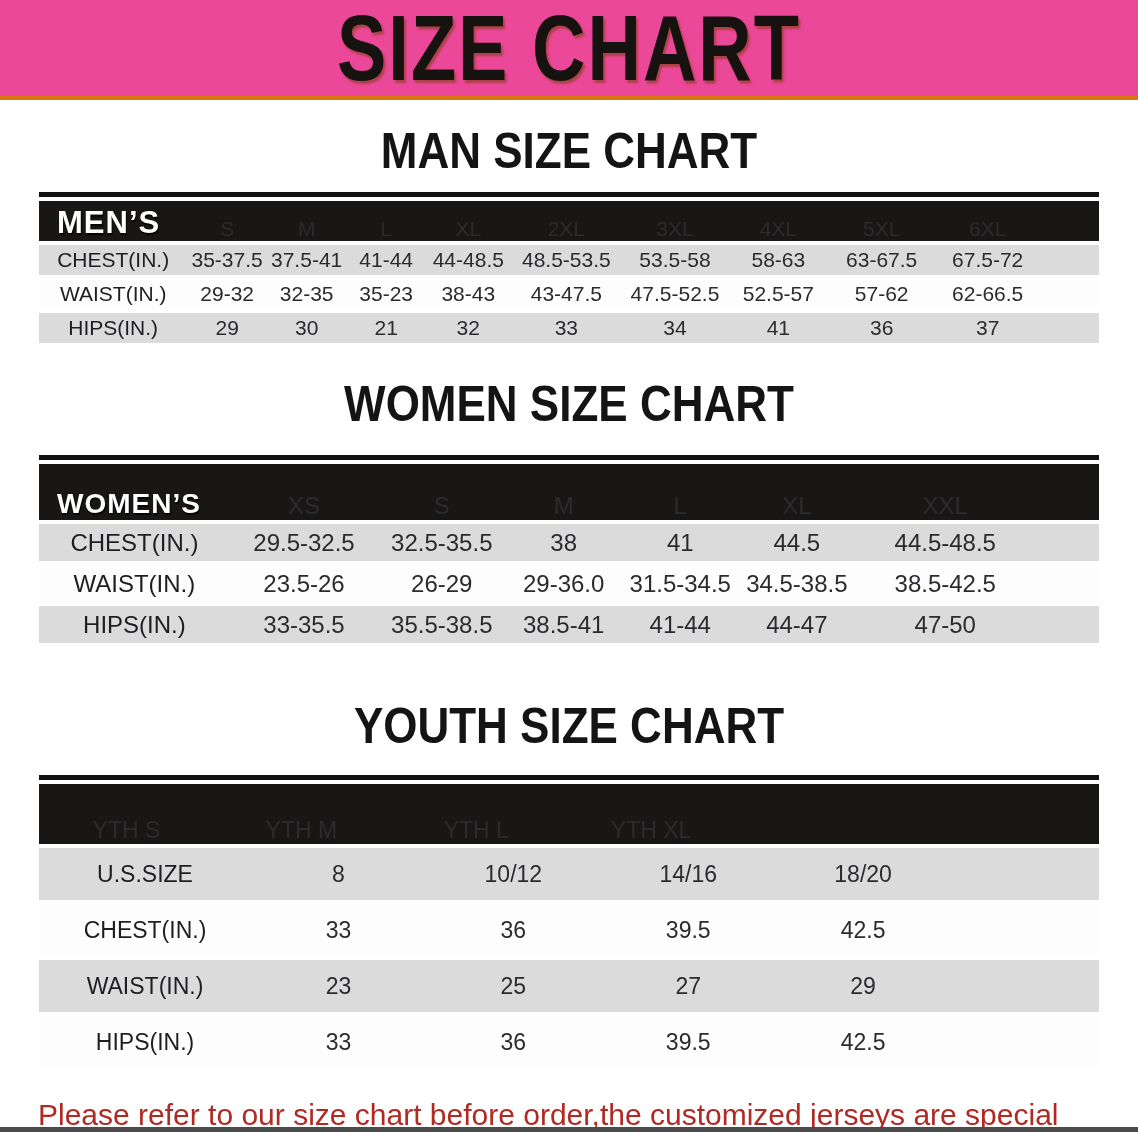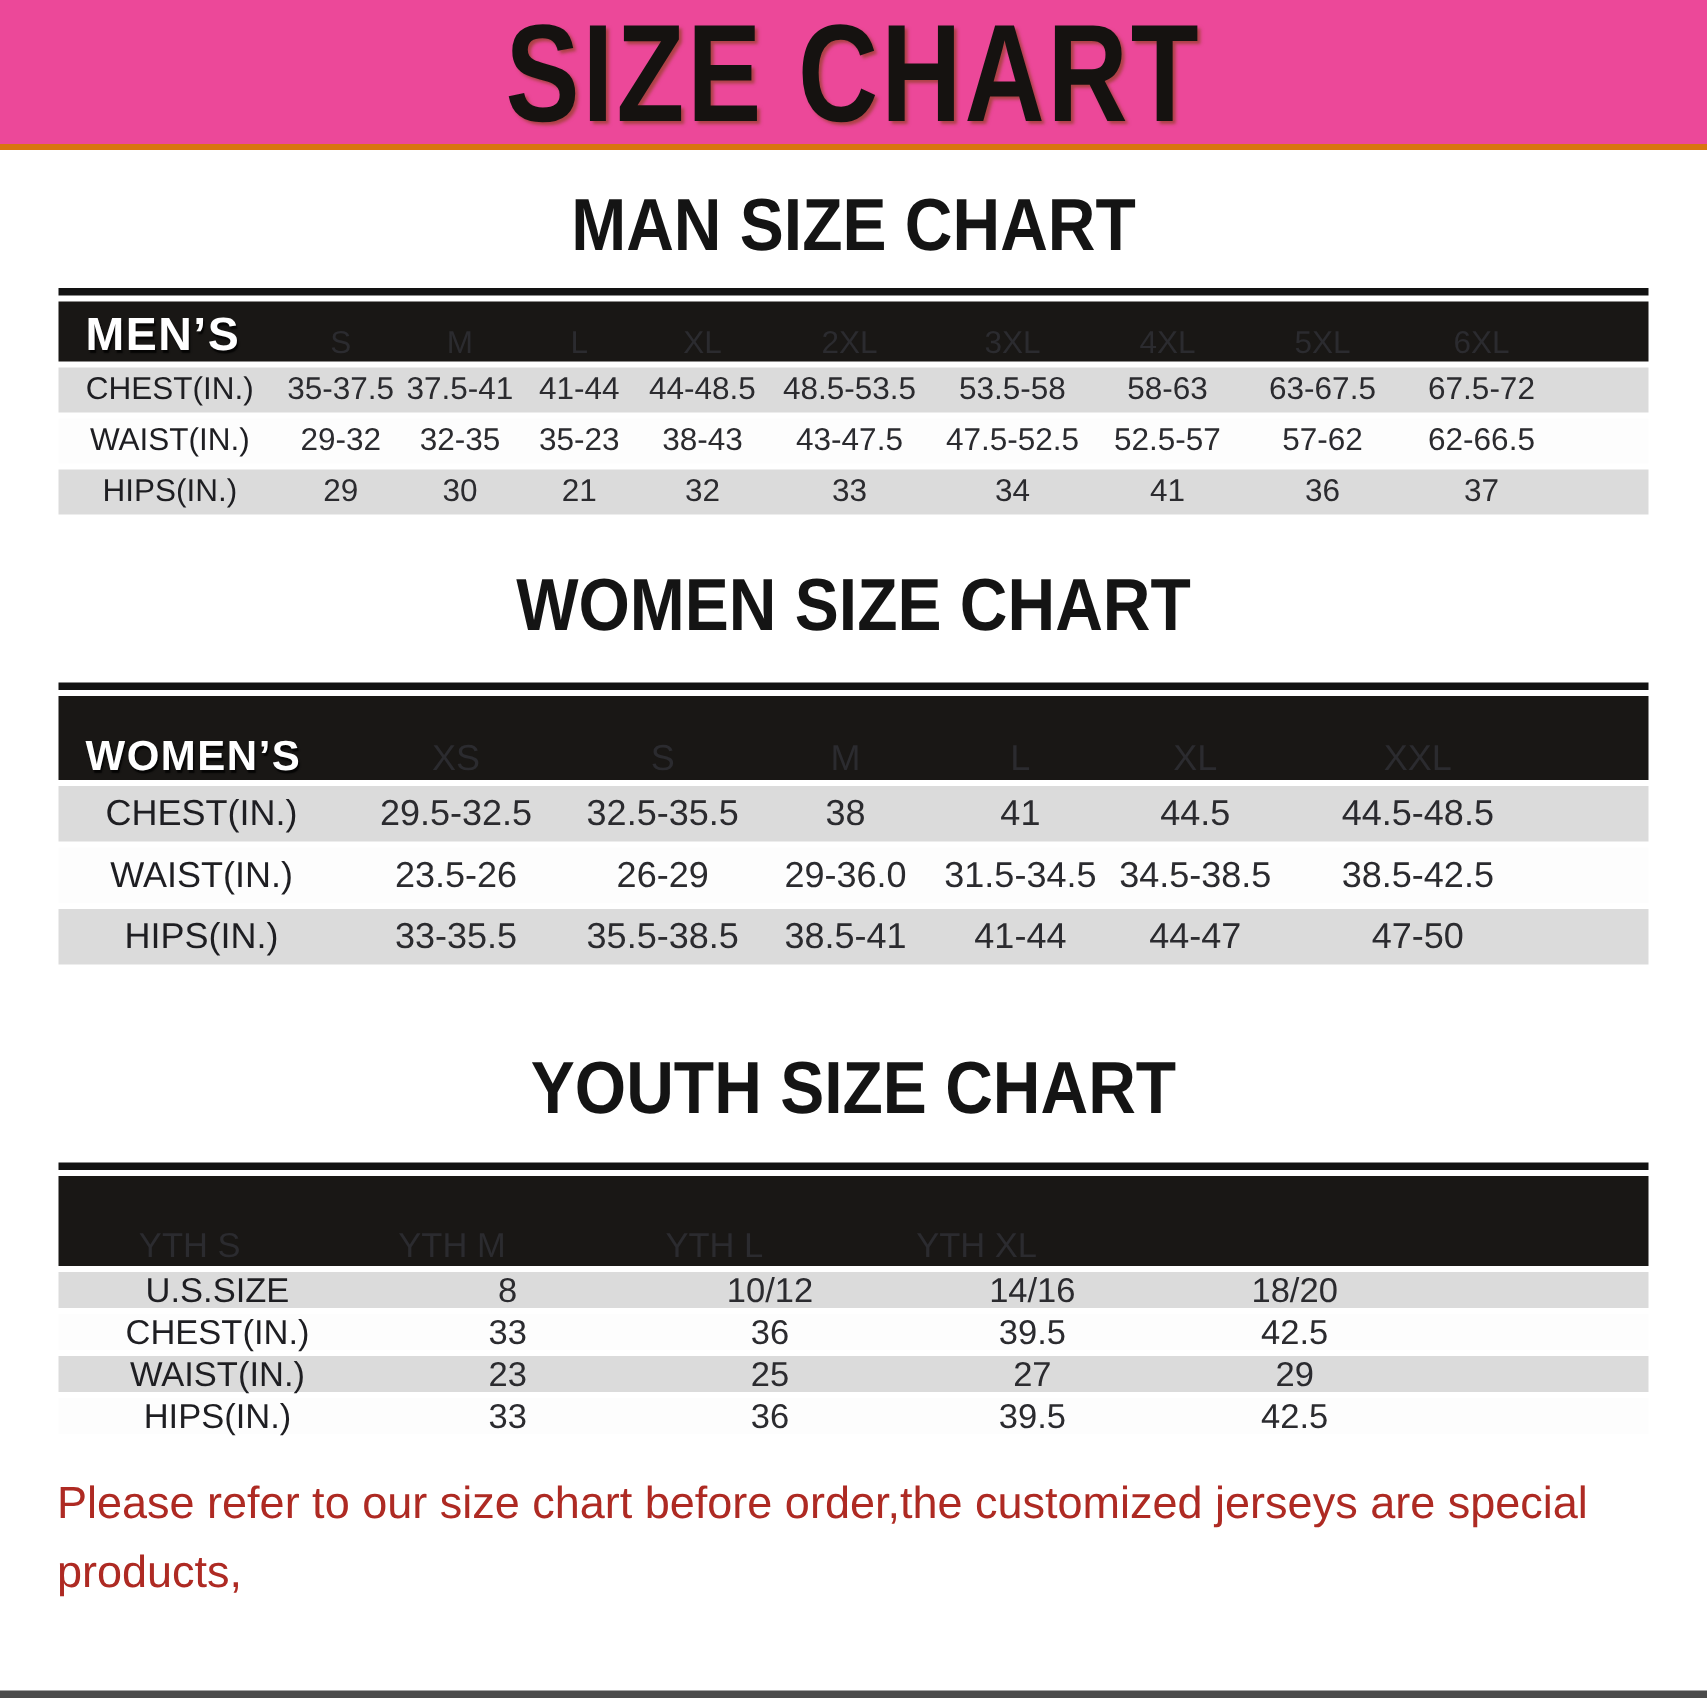--- a/index.html
+++ b/index.html
@@ -74,21 +74,21 @@
   .women .trow  { height: 37px; }
   .women .corner { font-size: 28px; }
   .women .col-h { font-size: 29px; }
   .women .cell, .women .row-label { font-size: 24px; }
   .w-c0 { width: 18%; } .w-c1 { width: 14%; } .w-c2 { width: 12%; }
   .w-c3 { width: 11%; } .w-c4 { width: 11%; } .w-c5 { width: 11%; }
   .w-c6 { width: 17%; } .w-fill { width: 6%; }
 
   
   .youth .thead { height: 60px; }
-  .youth .trow  { height: 24px; }
+  .youth .trow  { height: 52px; }
   .youth .corner { font-size: 32px; }
   .youth .col-h { font-size: 28px; }
   .youth .cell, .youth .row-label { font-size: 23px; }
   .y-c0 { width: 20%; } .y-c1 { width: 16.5%; } .y-c2 { width: 16.5%; }
   .y-c3 { width: 16.5%; } .y-c4 { width: 16.5%; } .y-fill { width: 14%; }
 
   
   .footer-note {
     padding: 20px 38px 0 38px;
     color: #ae2a23;

